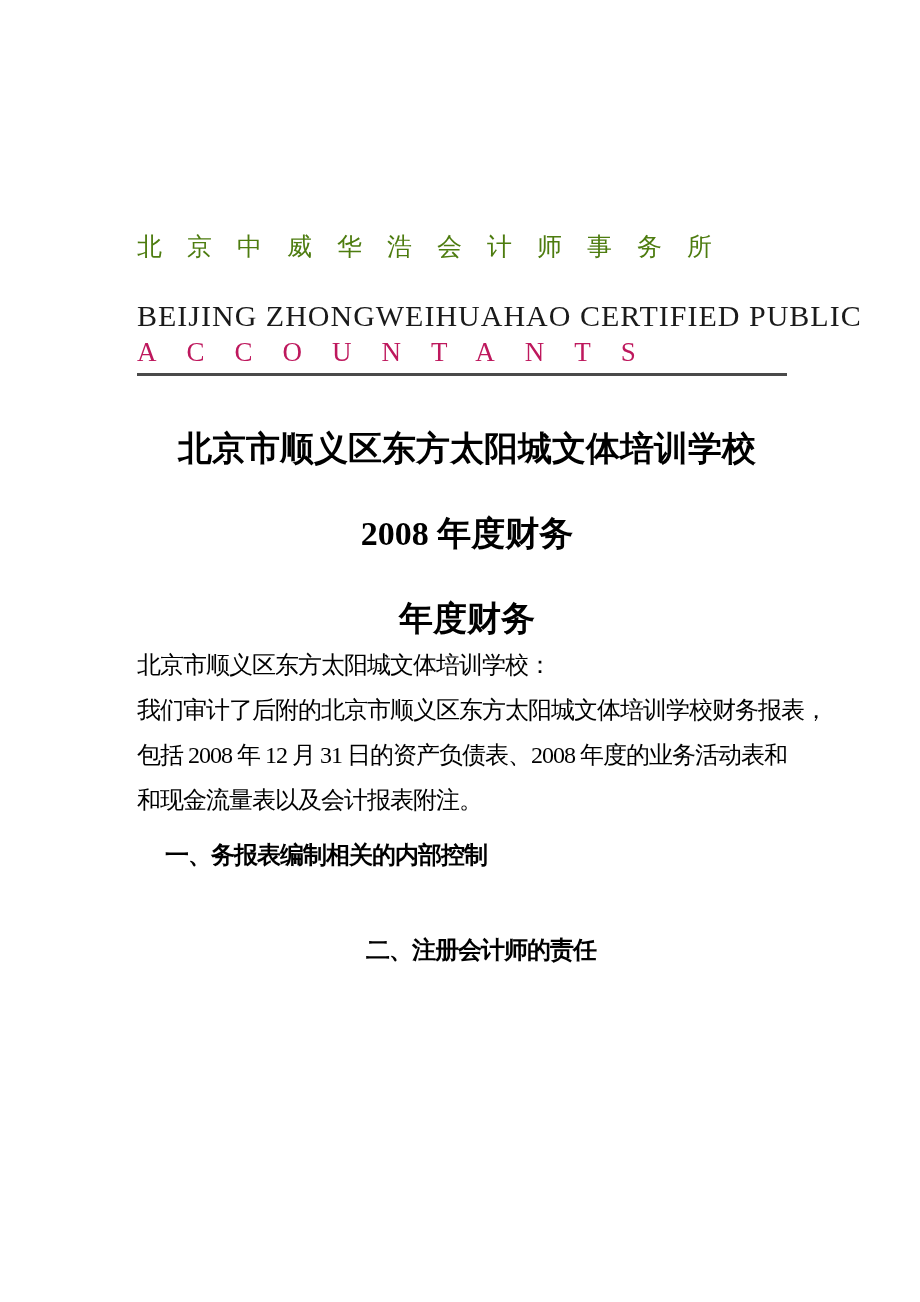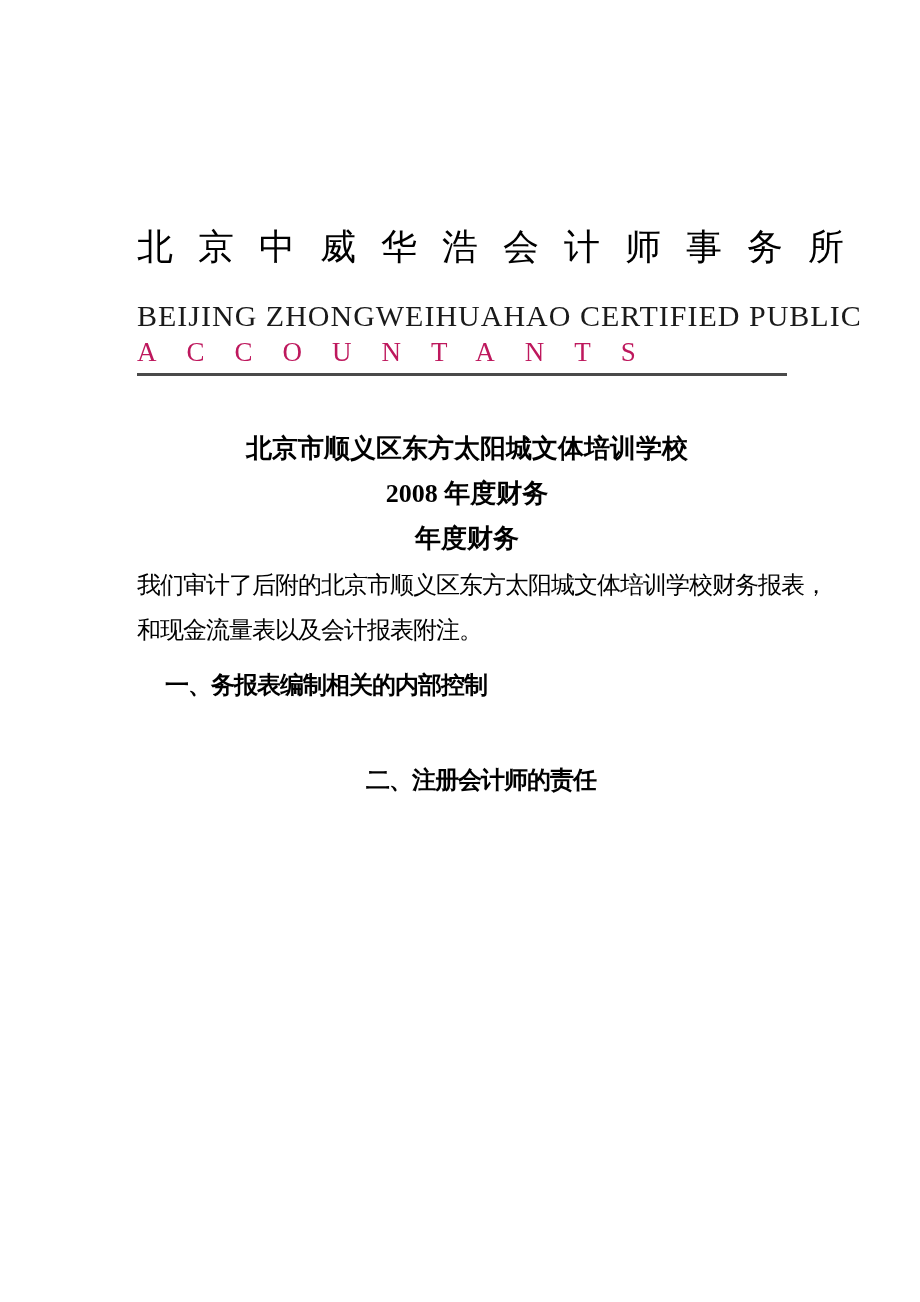--- a/index.html
+++ b/index.html
@@ -17,25 +17,25 @@
     overflow: hidden;
     box-sizing: border-box;
     padding-top: 230px;
   }
   .content {
     margin-left: 137px;
     width: 660px;
   }
   
   .lh-cn {
-    font-size: 36px;
+    font-size: 25px;
     line-height: 34px;
     letter-spacing: 25px;
     white-space: nowrap;
-    color: #000000;
+    color: #4d7c0f;
   }
   .lh-en1 {
     font-size: 30px;
     line-height: 37px;
     letter-spacing: 1px;
     white-space: nowrap;
     color: #1a1a1a;
     margin-top: 33px;
   }
   .lh-en2 {
@@ -50,23 +50,24 @@
     border-top: 3px solid #4a4a4a;
     margin-top: 3px;
   }
   
   .title-block {
     margin-top: 50px;
     text-align: center;
     font-weight: 700;
   }
   .title-line {
-    font-size: 26px;
+    font-size: 34px;
     line-height: 45px;
     white-space: nowrap;
+    margin-top: 40px;
   }
   
   .ref-no {
     margin-top: 13px;
     font-size: 24px;
     font-weight: 700;
     line-height: 42px;
     text-align: right;
     padding-right: 16px;
     white-space: nowrap;
@@ -116,23 +117,25 @@
 
     <section class="title-block">
       <div class="title-line">北京市顺义区东方太阳城文体培训学校</div>
       <div class="title-line">2008 年度财务</div>
       <div class="title-line">年度财务</div>
     </section>
 
 
     <div class="body-text">
 
+      <div class="body-line">北京市顺义区东方太阳城文体培训学校：</div>
 
       <div>
         <div class="body-line">我们审计了后附的北京市顺义区东方太阳城文体培训学校财务报表，</div>
+        <div class="body-line">包括 2008 年 12 月 31 日的资产负债表、2008 年度的业务活动表和</div>
         <div class="body-line">和现金流量表以及会计报表附注。</div>
       </div>
 
       <div class="body-line sec-heading sec1-heading">一、务报表编制相关的内部控制</div>
 
 
       <div class="body-line sec-heading sec2-heading">二、注册会计师的责任</div>
 
     </div>
   </div>

